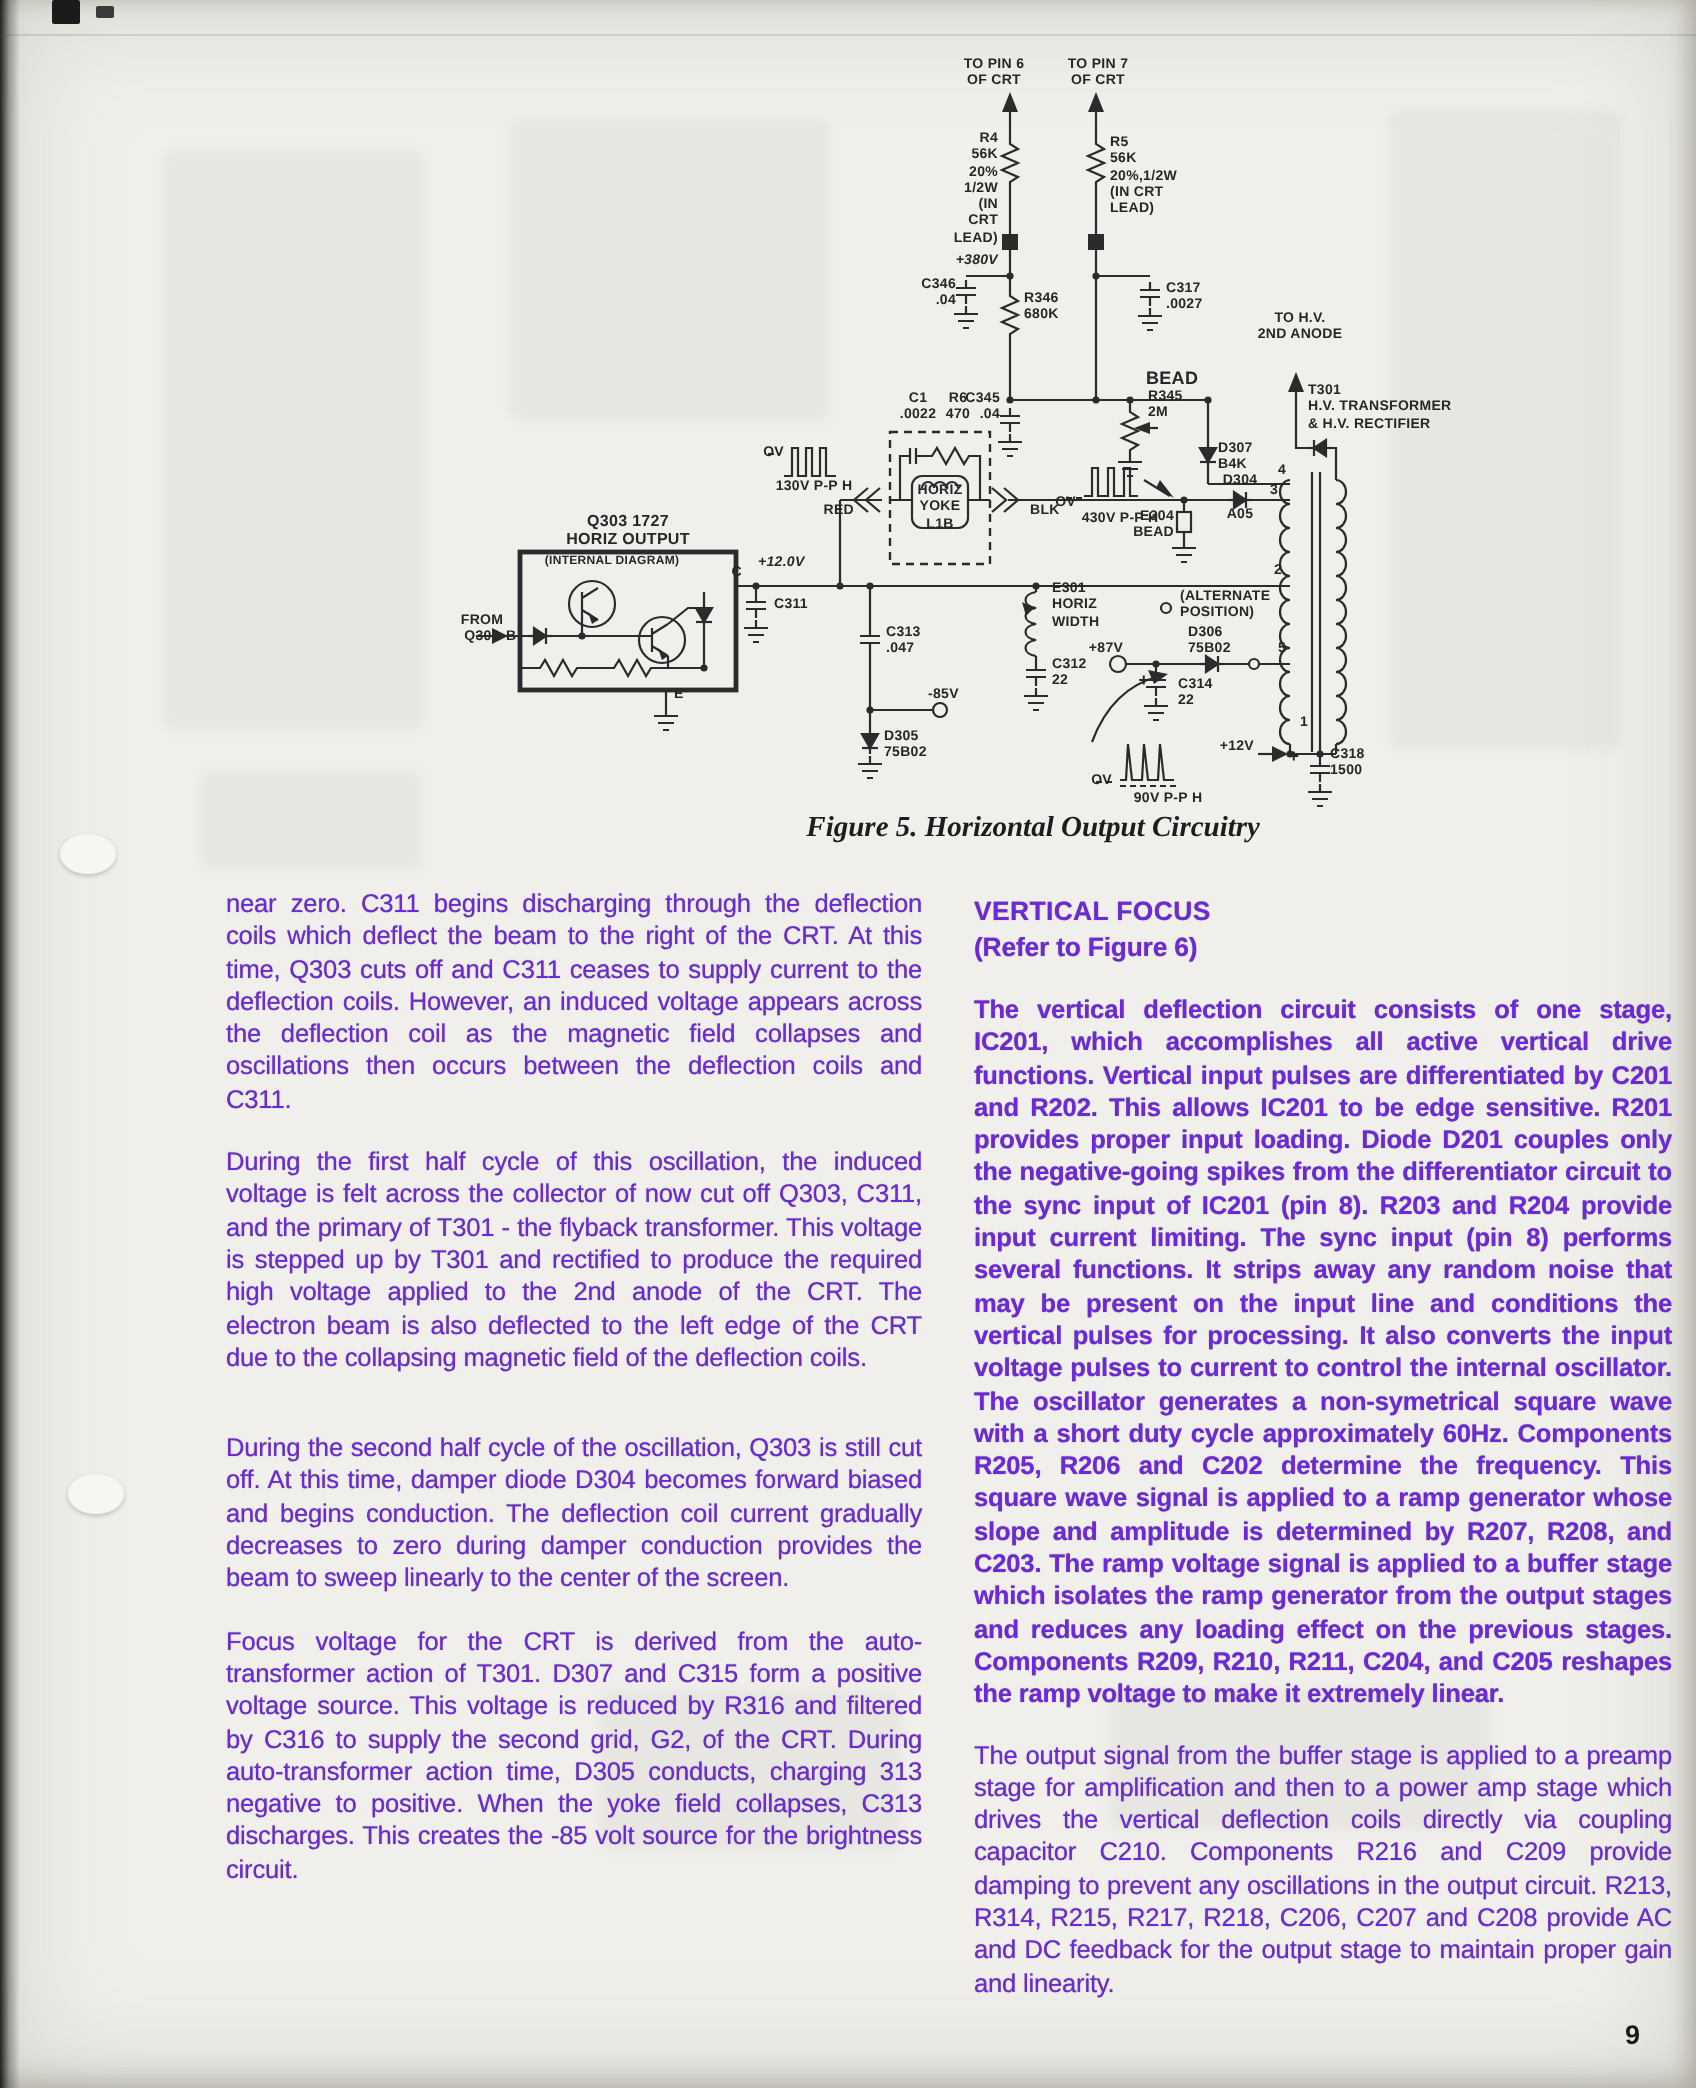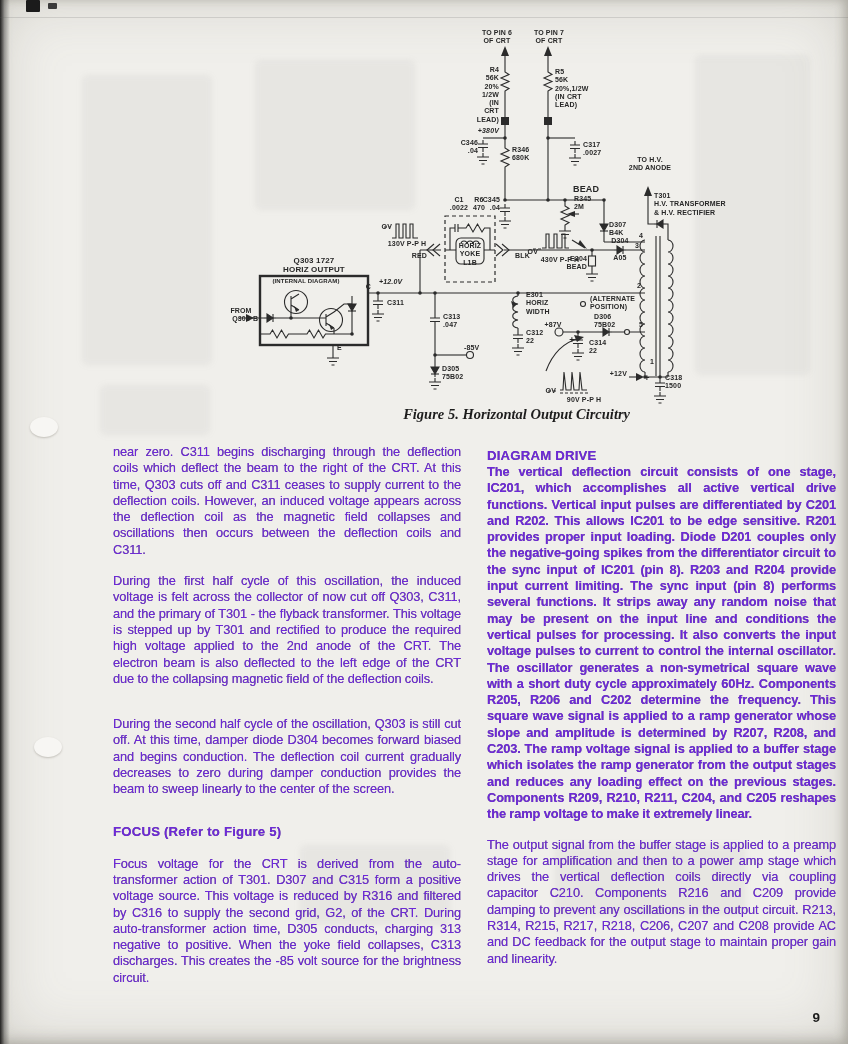--- a/index.html
+++ b/index.html
@@ -330,24 +330,24 @@
 1500</div>
       <div class="lbl c" style="font-size: 9px; left: 647px; top: 373px;">+</div>
     </div>
 
   <div id="caption">Figure 5.  Horizontal Output Circuitry</div>
 
   <div id="col-left" class="col">
     <p>near zero.  C311 begins discharging through the deflection coils which deflect the beam to the right of the CRT. At this time, Q303 cuts off and C311 ceases to supply current to the deflection coils.  However, an induced voltage appears across the deflection coil as the magnetic field collapses and oscillations then occurs between the deflection coils and C311.</p>
     <p class="gap-lg">During the first half cycle of this oscillation, the induced voltage is felt across the collector of now cut off Q303, C311, and the primary of T301 - the flyback transformer. This voltage is stepped up by T301 and rectified to produce the required high voltage applied to the 2nd anode of the CRT.  The electron beam is also deflected to the left edge of the CRT due to the collapsing magnetic field of the deflection coils.</p>
     <p>During the second half cycle of the oscillation, Q303  is still cut off.  At this time, damper diode D304 becomes forward biased and begins conduction.  The deflection coil current gradually decreases to zero during damper conduction provides the beam to sweep linearly to the center of the screen.</p>
-    <h3 class="sect">FOCUS  (Refer to Figure 5)</h3>
     <p>Focus voltage for the CRT is derived from the auto-transformer action of T301.  D307 and C315 form a positive voltage source.  This voltage is reduced by R316 and filtered by C316 to supply the second grid, G2, of the CRT.  During auto-transformer action time, D305 conducts, charging 313 negative to positive.  When the yoke field collapses, C313 discharges.  This creates the -85 volt source for the brightness circuit.</p>
   </div>
 
   <div id="col-right" class="col">
-    <h3 class="sect">DIAGRAM DRIVE</h3>
+    <h3 class="sect">VERTICAL FOCUS</h3>
+    <div class="sub">(Refer to Figure 6)</div>
     <p class="p1">The vertical deflection circuit consists of one stage, IC201, which accomplishes all active vertical drive functions. Vertical input pulses are differentiated by C201 and R202. This allows IC201 to be edge sensitive.  R201 provides proper input loading.  Diode D201 couples only the negative-going spikes from the differentiator circuit to the sync input of IC201 (pin 8).  R203 and R204 provide input current limiting.  The sync input (pin 8) performs several functions.  It strips away any random noise that may be present on the input line and conditions the vertical pulses for processing.  It also converts the input voltage pulses to current to control the internal oscillator.  The oscillator generates a non-symetrical square wave with a short duty cycle approximately 60Hz.   Components R205, R206 and C202 determine the frequency.   This square wave signal is applied to a ramp generator whose slope and amplitude is determined by R207, R208, and C203.  The ramp voltage signal is applied to a buffer stage which isolates the ramp generator from the output stages and reduces any loading effect on the previous stages.  Components R209, R210, R211, C204, and C205 reshapes the ramp voltage to make it extremely linear.</p>
     <p>The output signal from the buffer stage is applied to a preamp stage for amplification and then to a power amp stage which drives the vertical deflection coils directly via coupling capacitor C210.  Components R216 and C209 provide damping to prevent any oscillations in the output circuit.  R213, R314, R215, R217, R218, C206, C207 and C208 provide AC and DC feedback for the output stage to maintain proper gain and linearity.</p>
   </div>
 
   <div id="pagenum">9</div>
 </div>
 
 </body></html>

